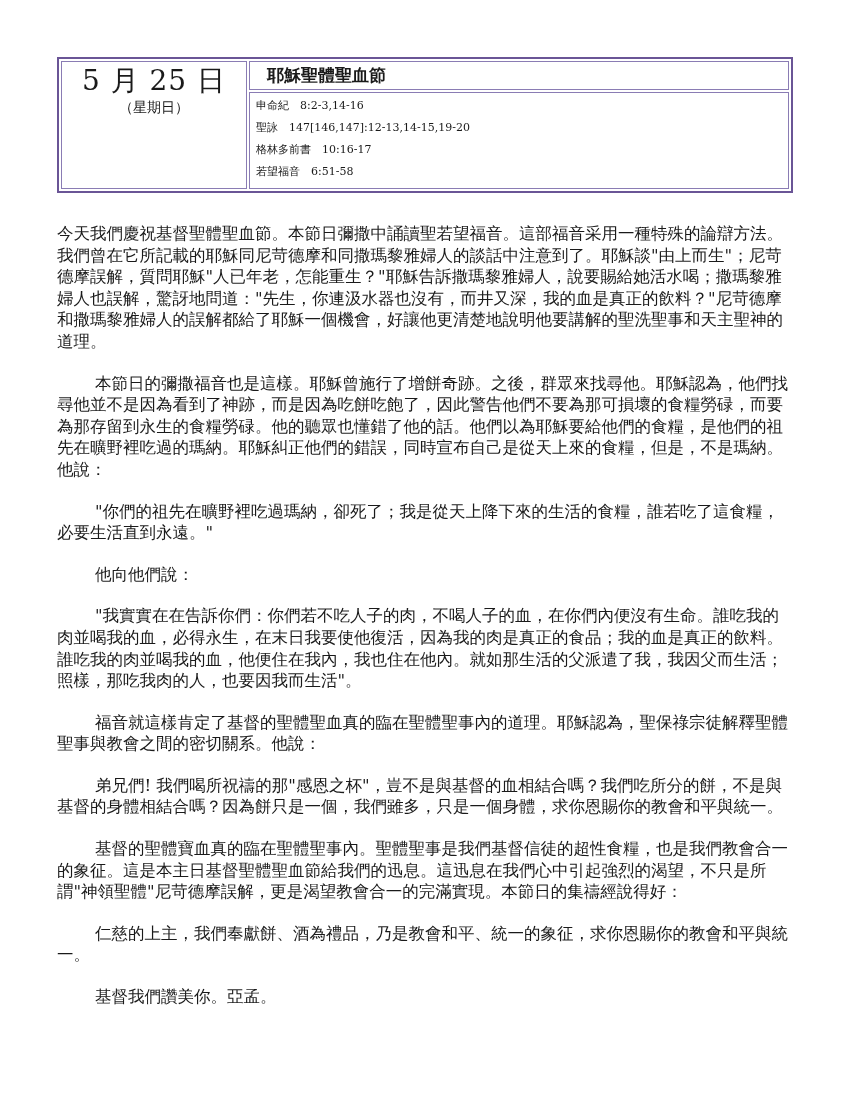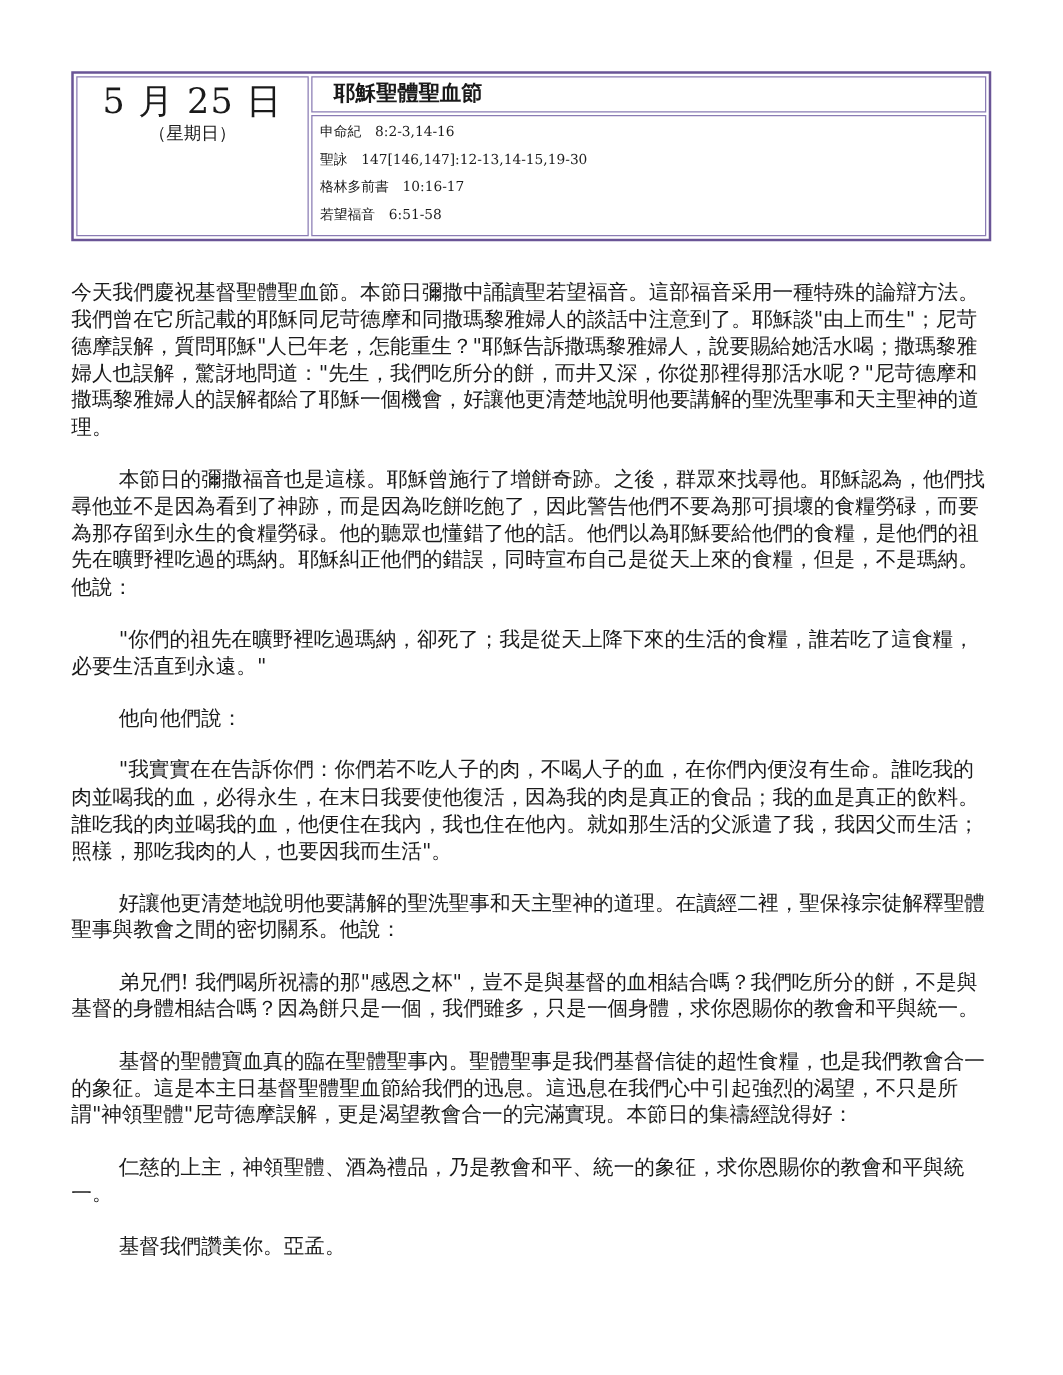--- a/index.html
+++ b/index.html
@@ -91,35 +91,35 @@
           <div class="weekday-text">（星期日）</div>
         </td>
         <td class="title-cell">
           <span>耶穌聖體聖血節</span>
         </td>
       </tr>
       <tr>
         <td class="readings-cell">
           <div id="readings-list">
               <div class="reading-line">申命紀　8:2-3,14-16</div>
-              <div class="reading-line">聖詠　147[146,147]:12-13,14-15,19-30</div>
+              <div class="reading-line">聖詠　147[146,147]:12-13,14-15,19-20</div>
               <div class="reading-line">格林多前書　10:16-17</div>
               <div class="reading-line">若望福音　6:51-58</div>
             </div>
         </td>
       </tr>
     </tbody>
   </table>
 
   <div class="body-text" id="paragraphs">
-      <p class="para">今天我們慶祝基督聖體聖血節。本節日彌撒中誦讀聖若望福音。這部福音采用一種特殊的論辯方法。我們曾在它所記載的耶穌同尼苛德摩和同撒瑪黎雅婦人的談話中注意到了。耶穌談"由上而生"；尼苛德摩誤解，質問耶穌"人已年老，怎能重生？"耶穌告訴撒瑪黎雅婦人，說要賜給她活水喝；撒瑪黎雅婦人也誤解，驚訝地問道："先生，我們吃所分的餅，而井又深，你從那裡得那活水呢？"尼苛德摩和撒瑪黎雅婦人的誤解都給了耶穌一個機會，好讓他更清楚地說明他要講解的聖洗聖事和天主聖神的道理。</p>
+      <p class="para">今天我們慶祝基督聖體聖血節。本節日彌撒中誦讀聖若望福音。這部福音采用一種特殊的論辯方法。我們曾在它所記載的耶穌同尼苛德摩和同撒瑪黎雅婦人的談話中注意到了。耶穌談"由上而生"；尼苛德摩誤解，質問耶穌"人已年老，怎能重生？"耶穌告訴撒瑪黎雅婦人，說要賜給她活水喝；撒瑪黎雅婦人也誤解，驚訝地問道："先生，你連汲水器也沒有，而井又深，我的血是真正的飲料？"尼苛德摩和撒瑪黎雅婦人的誤解都給了耶穌一個機會，好讓他更清楚地說明他要講解的聖洗聖事和天主聖神的道理。</p>
       <p class="para indent">本節日的彌撒福音也是這樣。耶穌曾施行了增餅奇跡。之後，群眾來找尋他。耶穌認為，他們找尋他並不是因為看到了神跡，而是因為吃餅吃飽了，因此警告他們不要為那可損壞的食糧勞碌，而要為那存留到永生的食糧勞碌。他的聽眾也懂錯了他的話。他們以為耶穌要給他們的食糧，是他們的祖先在曠野裡吃過的瑪納。耶穌糾正他們的錯誤，同時宣布自己是從天上來的食糧，但是，不是瑪納。他說：</p>
       <p class="para indent">"你們的祖先在曠野裡吃過瑪納，卻死了；我是從天上降下來的生活的食糧，誰若吃了這食糧，必要生活直到永遠。"</p>
       <p class="para indent">他向他們說：</p>
       <p class="para indent">"我實實在在告訴你們：你們若不吃人子的肉，不喝人子的血，在你們內便沒有生命。誰吃我的肉並喝我的血，必得永生，在末日我要使他復活，因為我的肉是真正的食品；我的血是真正的飲料。誰吃我的肉並喝我的血，他便住在我內，我也住在他內。就如那生活的父派遣了我，我因父而生活；照樣，那吃我肉的人，也要因我而生活"。</p>
-      <p class="para indent">好讓他更清楚地說明他要講解的聖洗聖事和天主聖神的道理。在讀經二裡，聖保祿宗徒解釋聖體聖事與教會之間的密切關系。他說：</p>
+      <p class="para indent">福音就這樣肯定了基督的聖體聖血真的臨在聖體聖事內的道理。耶穌認為，聖保祿宗徒解釋聖體聖事與教會之間的密切關系。他說：</p>
       <p class="para indent">弟兄們! 我們喝所祝禱的那"感恩之杯"，豈不是與基督的血相結合嗎？我們吃所分的餅，不是與基督的身體相結合嗎？因為餅只是一個，我們雖多，只是一個身體，求你恩賜你的教會和平與統一。</p>
       <p class="para indent">基督的聖體寶血真的臨在聖體聖事內。聖體聖事是我們基督信徒的超性食糧，也是我們教會合一的象征。這是本主日基督聖體聖血節給我們的迅息。這迅息在我們心中引起強烈的渴望，不只是所謂"神領聖體"尼苛德摩誤解，更是渴望教會合一的完滿實現。本節日的集禱經說得好：</p>
-      <p class="para indent">仁慈的上主，神領聖體、酒為禮品，乃是教會和平、統一的象征，求你恩賜你的教會和平與統一。</p>
+      <p class="para indent">仁慈的上主，我們奉獻餅、酒為禮品，乃是教會和平、統一的象征，求你恩賜你的教會和平與統一。</p>
       <p class="para indent">基督我們讚美你。亞孟。</p>
     </div>
 
 </div>
 
 </body></html>

